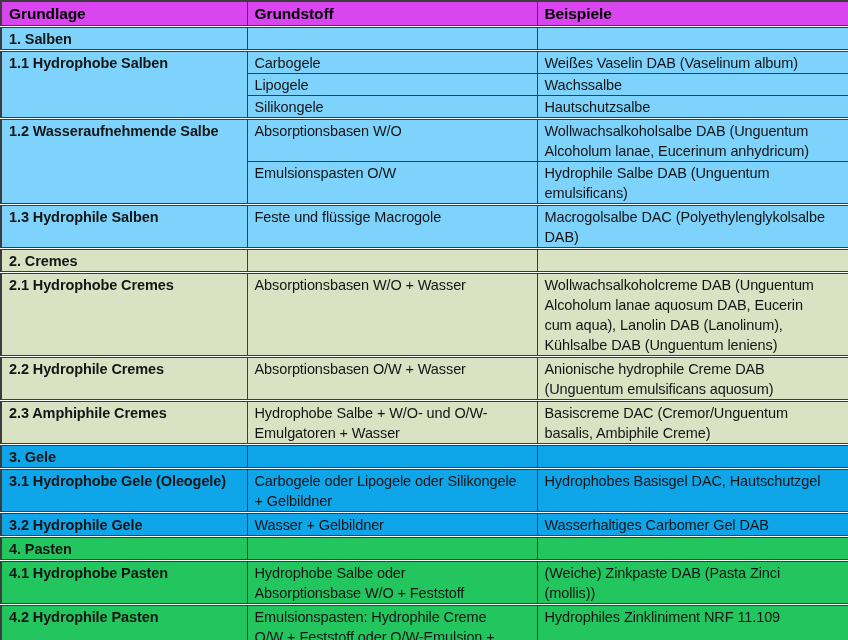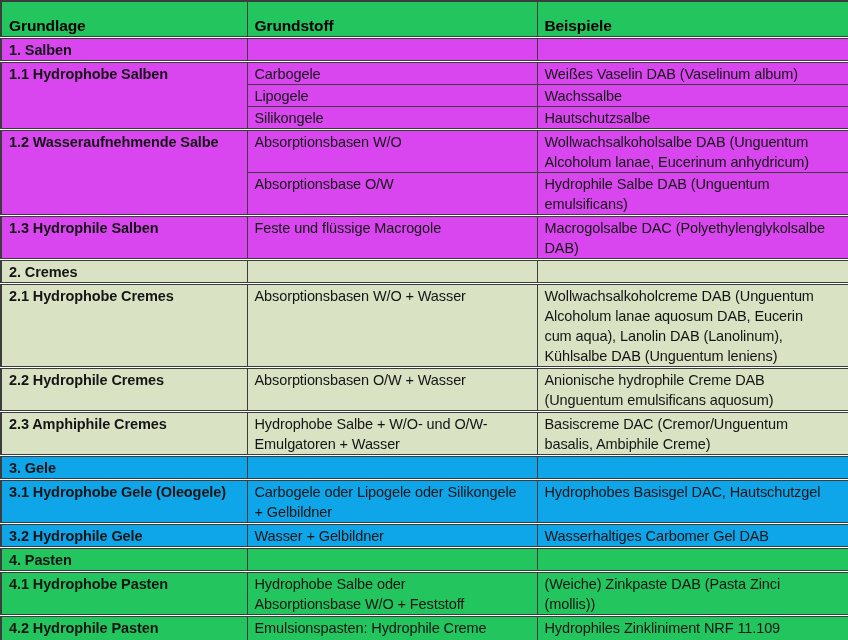--- a/index.html
+++ b/index.html
@@ -21,32 +21,32 @@
     border-left: 1.5px solid #3c3c3c;
     vertical-align: top;
     padding: 1px 7px 0 7px;
     white-space: pre-line;
     line-height: 20px;
     font-size: 14.5px;
     letter-spacing: -0.1px;
     overflow: hidden;
   }
   th {
-    background: #22c55e;
+    background: #d946ef;
     text-align: left;
     font-size: 15.5px;
     font-weight: bold;
-    padding-top: 14px;
+    padding-top: 2px;
     color: #000000;
   }
   tr.major > td { border-top: 3px double #3c3c3c; }
   tr.minor > td { border-top: 1px solid #3c3c3c; }
   tr.sec > td { font-weight: bold; }
   td.glabel { font-weight: bold; }
-  tr.salben > td  { background: #d946ef; }
+  tr.salben > td  { background: #7dd3fc; }
   tr.cremes > td  { background: #D9E2C3; }
   tr.gele > td    { background: #0ea5e9; }
   tr.pasten > td  { background: #22c55e; }
 </style>
 </head>
 <body>
 
 <table class="grund">
   <colgroup>
       <col class="c1">
@@ -81,21 +81,21 @@
     <td>Hautschutzsalbe</td>
   </tr>
 
   <tr class="salben major" style="height:41px;">
     <td class="glabel" rowspan="2">1.2 Wasseraufnehmende Salbe</td>
     <td>Absorptionsbasen W/O</td>
     <td>Wollwachsalkoholsalbe DAB (Unguentum
 Alcoholum lanae, Eucerinum anhydricum)</td>
   </tr>
   <tr class="salben minor" style="height:41px;">
-    <td>Absorptionsbase O/W</td>
+    <td>Emulsionspasten O/W</td>
     <td>Hydrophile Salbe DAB (Unguentum
 emulsificans)</td>
   </tr>
 
   <tr class="salben major" style="height:42px;">
     <td class="glabel">1.3 Hydrophile Salben</td>
     <td>Feste und flüssige Macrogole</td>
     <td>Macrogolsalbe DAC (Polyethylenglykolsalbe
 DAB)</td>
   </tr>

